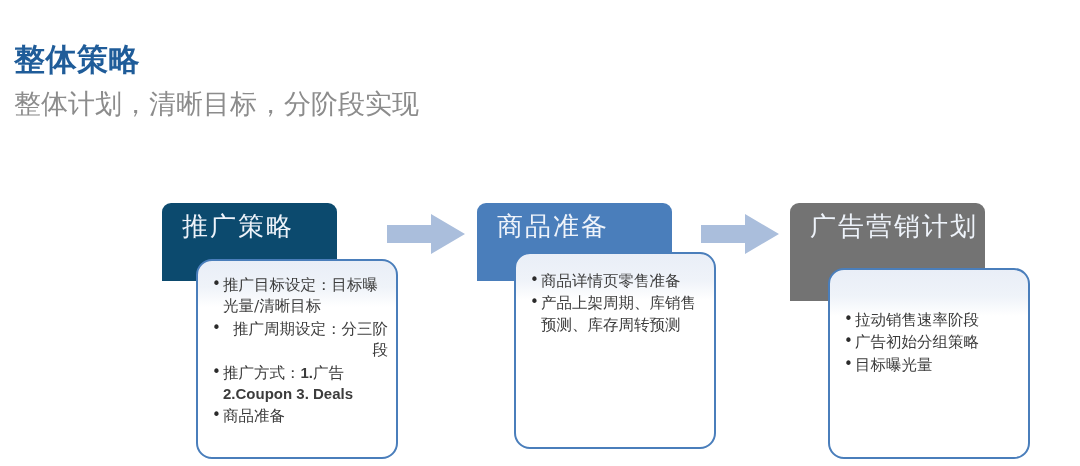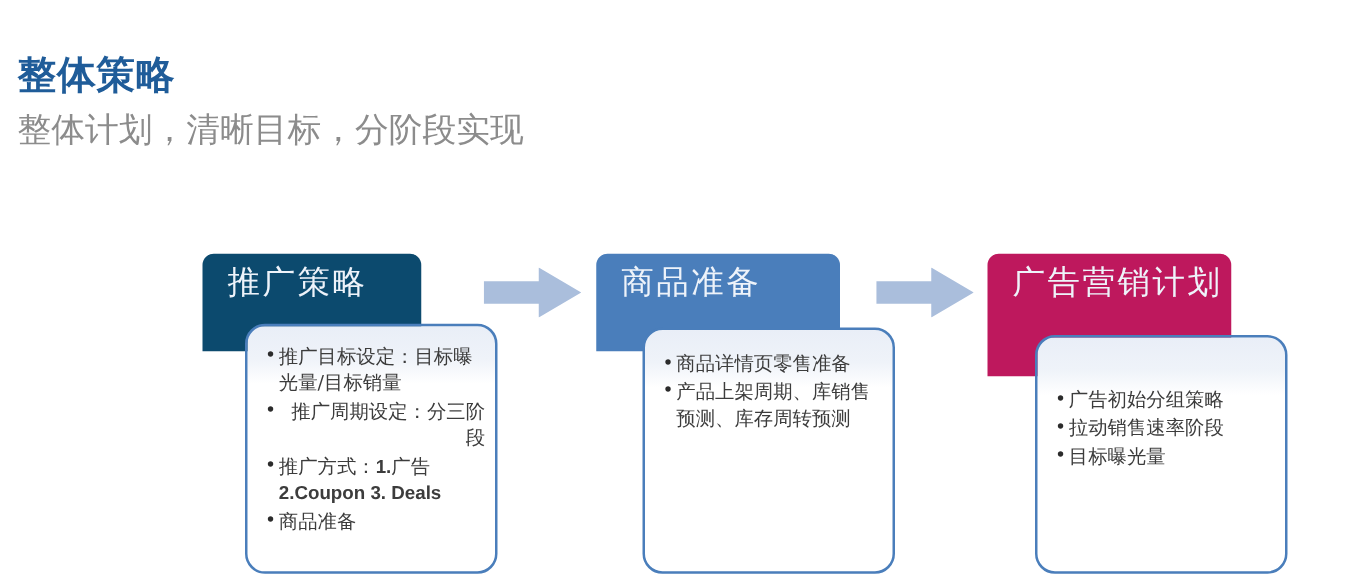--- a/index.html
+++ b/index.html
@@ -130,54 +130,54 @@
 </div>
 
 <div class="diagram">
 
   <div class="group" style="left:0;width:420px;">
     <div class="chip" style="left: 162px; top: 203px; width: 175px; height: 78px; background: #0c4a6e; padding-left: 36px;">
       <span class="chip-label" style="color: rgb(238, 243, 250);">推广策略</span>
     </div>
     <div class="panel" style="left: 196px; top: 259px; width: 202px; height: 200px; border-color: rgb(74, 126, 187);">
       <ul class="bullets" style="top:14px;">
-          <li class="bullet" style="color: rgb(60, 60, 60);">推广目标设定：目标曝光量/目标销量</li>
+          <li class="bullet" style="color: rgb(60, 60, 60);">推广目标设定：目标曝光量/清晰目标</li>
           <li class="bullet" style="color: rgb(60, 60, 60); text-align: right;">推广周期设定：分三阶段</li>
           <li class="bullet" style="color: rgb(60, 60, 60);">推广方式：<b>1.</b>广告 <b>2.Coupon 3. Deals</b></li>
           <li class="bullet" style="color: rgb(60, 60, 60);">商品准备</li>
         </ul>
     </div>
   </div>
 
   <svg class="arrow" style="left:387px; top:214px;" width="78" height="40" viewBox="0 0 78 40">
     <polygon points="0,11 44,11 44,0 78,20 44,40 44,29 0,29" fill="#aabedc"></polygon>
   </svg>
 
   <div class="group" style="left:0;width:740px;padding-left:40px;">
     <div class="chip" style="left: 477px; top: 203px; width: 195px; height: 78px; background: rgb(74, 126, 187);">
       <span class="chip-label" style="color: rgb(238, 243, 250);">商品准备</span>
     </div>
-    <div class="panel" style="left: 514px; top: 262px; width: 202px; height: 197px; border-color: rgb(74, 126, 187);">
+    <div class="panel" style="left: 514px; top: 252px; width: 202px; height: 197px; border-color: rgb(74, 126, 187);">
       <ul class="bullets" style="top:17px;">
           <li class="bullet" style="color: rgb(60, 60, 60);">商品详情页零售准备</li>
           <li class="bullet" style="color: rgb(60, 60, 60);">产品上架周期、库销售预测、库存周转预测</li>
         </ul>
     </div>
   </div>
 
   <svg class="arrow" style="left:701px; top:214px;" width="78" height="40" viewBox="0 0 78 40">
     <polygon points="0,11 44,11 44,0 78,20 44,40 44,29 0,29" fill="#aabedc"></polygon>
   </svg>
 
   <div class="group" style="left:0;width:1080px;">
-    <div class="chip" style="left: 790px; top: 203px; width: 195px; height: 98px; background: #be185d;">
+    <div class="chip" style="left: 790px; top: 203px; width: 195px; height: 98px; background: #737373;">
       <span class="chip-label" style="color: rgb(238, 243, 250);">广告营销计划</span>
     </div>
     <div class="panel" style="left: 828px; top: 268px; width: 202px; height: 191px; border-color: rgb(74, 126, 187);">
       <ul class="bullets" style="top:40px;">
+          <li class="bullet" style="color: rgb(60, 60, 60);">拉动销售速率阶段</li>
           <li class="bullet" style="color: rgb(60, 60, 60);">广告初始分组策略</li>
-          <li class="bullet" style="color: rgb(60, 60, 60);">拉动销售速率阶段</li>
           <li class="bullet" style="color: rgb(60, 60, 60);">目标曝光量</li>
         </ul>
     </div>
   </div>
 
 </div>
 
 </body></html>

